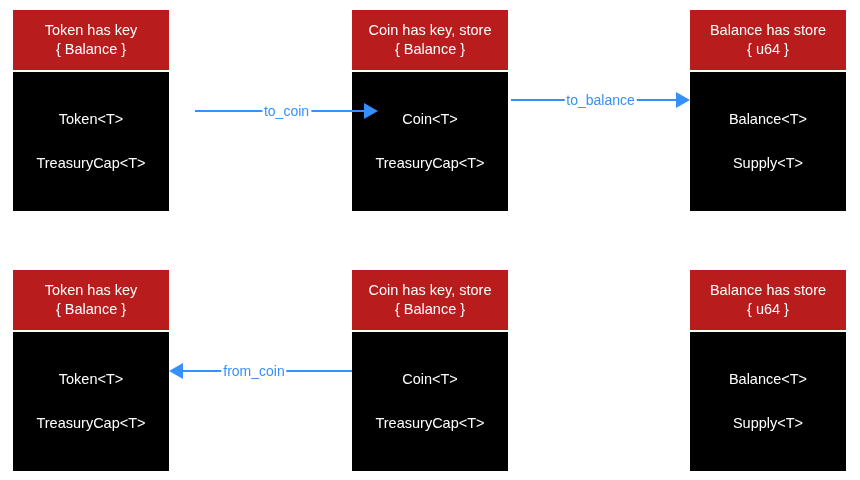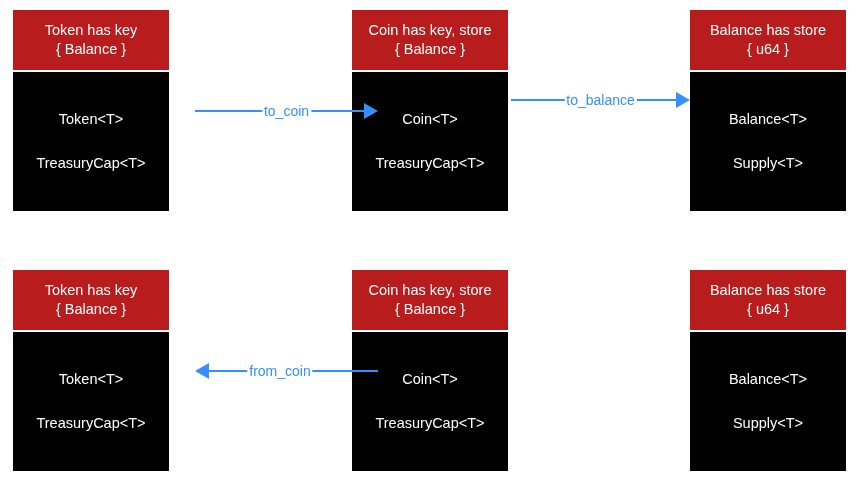--- a/index.html
+++ b/index.html
@@ -82,21 +82,21 @@
     transform: translate(-50%, -50%);
     background: #ffffff;
     color: #3690fb;
     font-size: 14px;
     line-height: 16px;
     padding: 0 2px;
     white-space: nowrap;
   }
   #edge-to-coin      { left: 169px; top: 98px;  width: 183px; margin-left: 26px; }
   #edge-to-balance   { left: 511px; top: 87px;  width: 179px; }
-  #edge-from-coin    { left: 169px; top: 358px; width: 170px; margin-left: 26px; }
+  #edge-from-coin    { left: 169px; top: 358px; width: 170px; }
   #edge-from-balance { left: 511px; top: 358px; width: 179px; }
 </style>
 </head>
 <body>
 
 <div id="canvas">
 
   <div class="node" id="node-token-top">
     <div class="node-header">
       <span class="hdr-line">Token has key</span>

